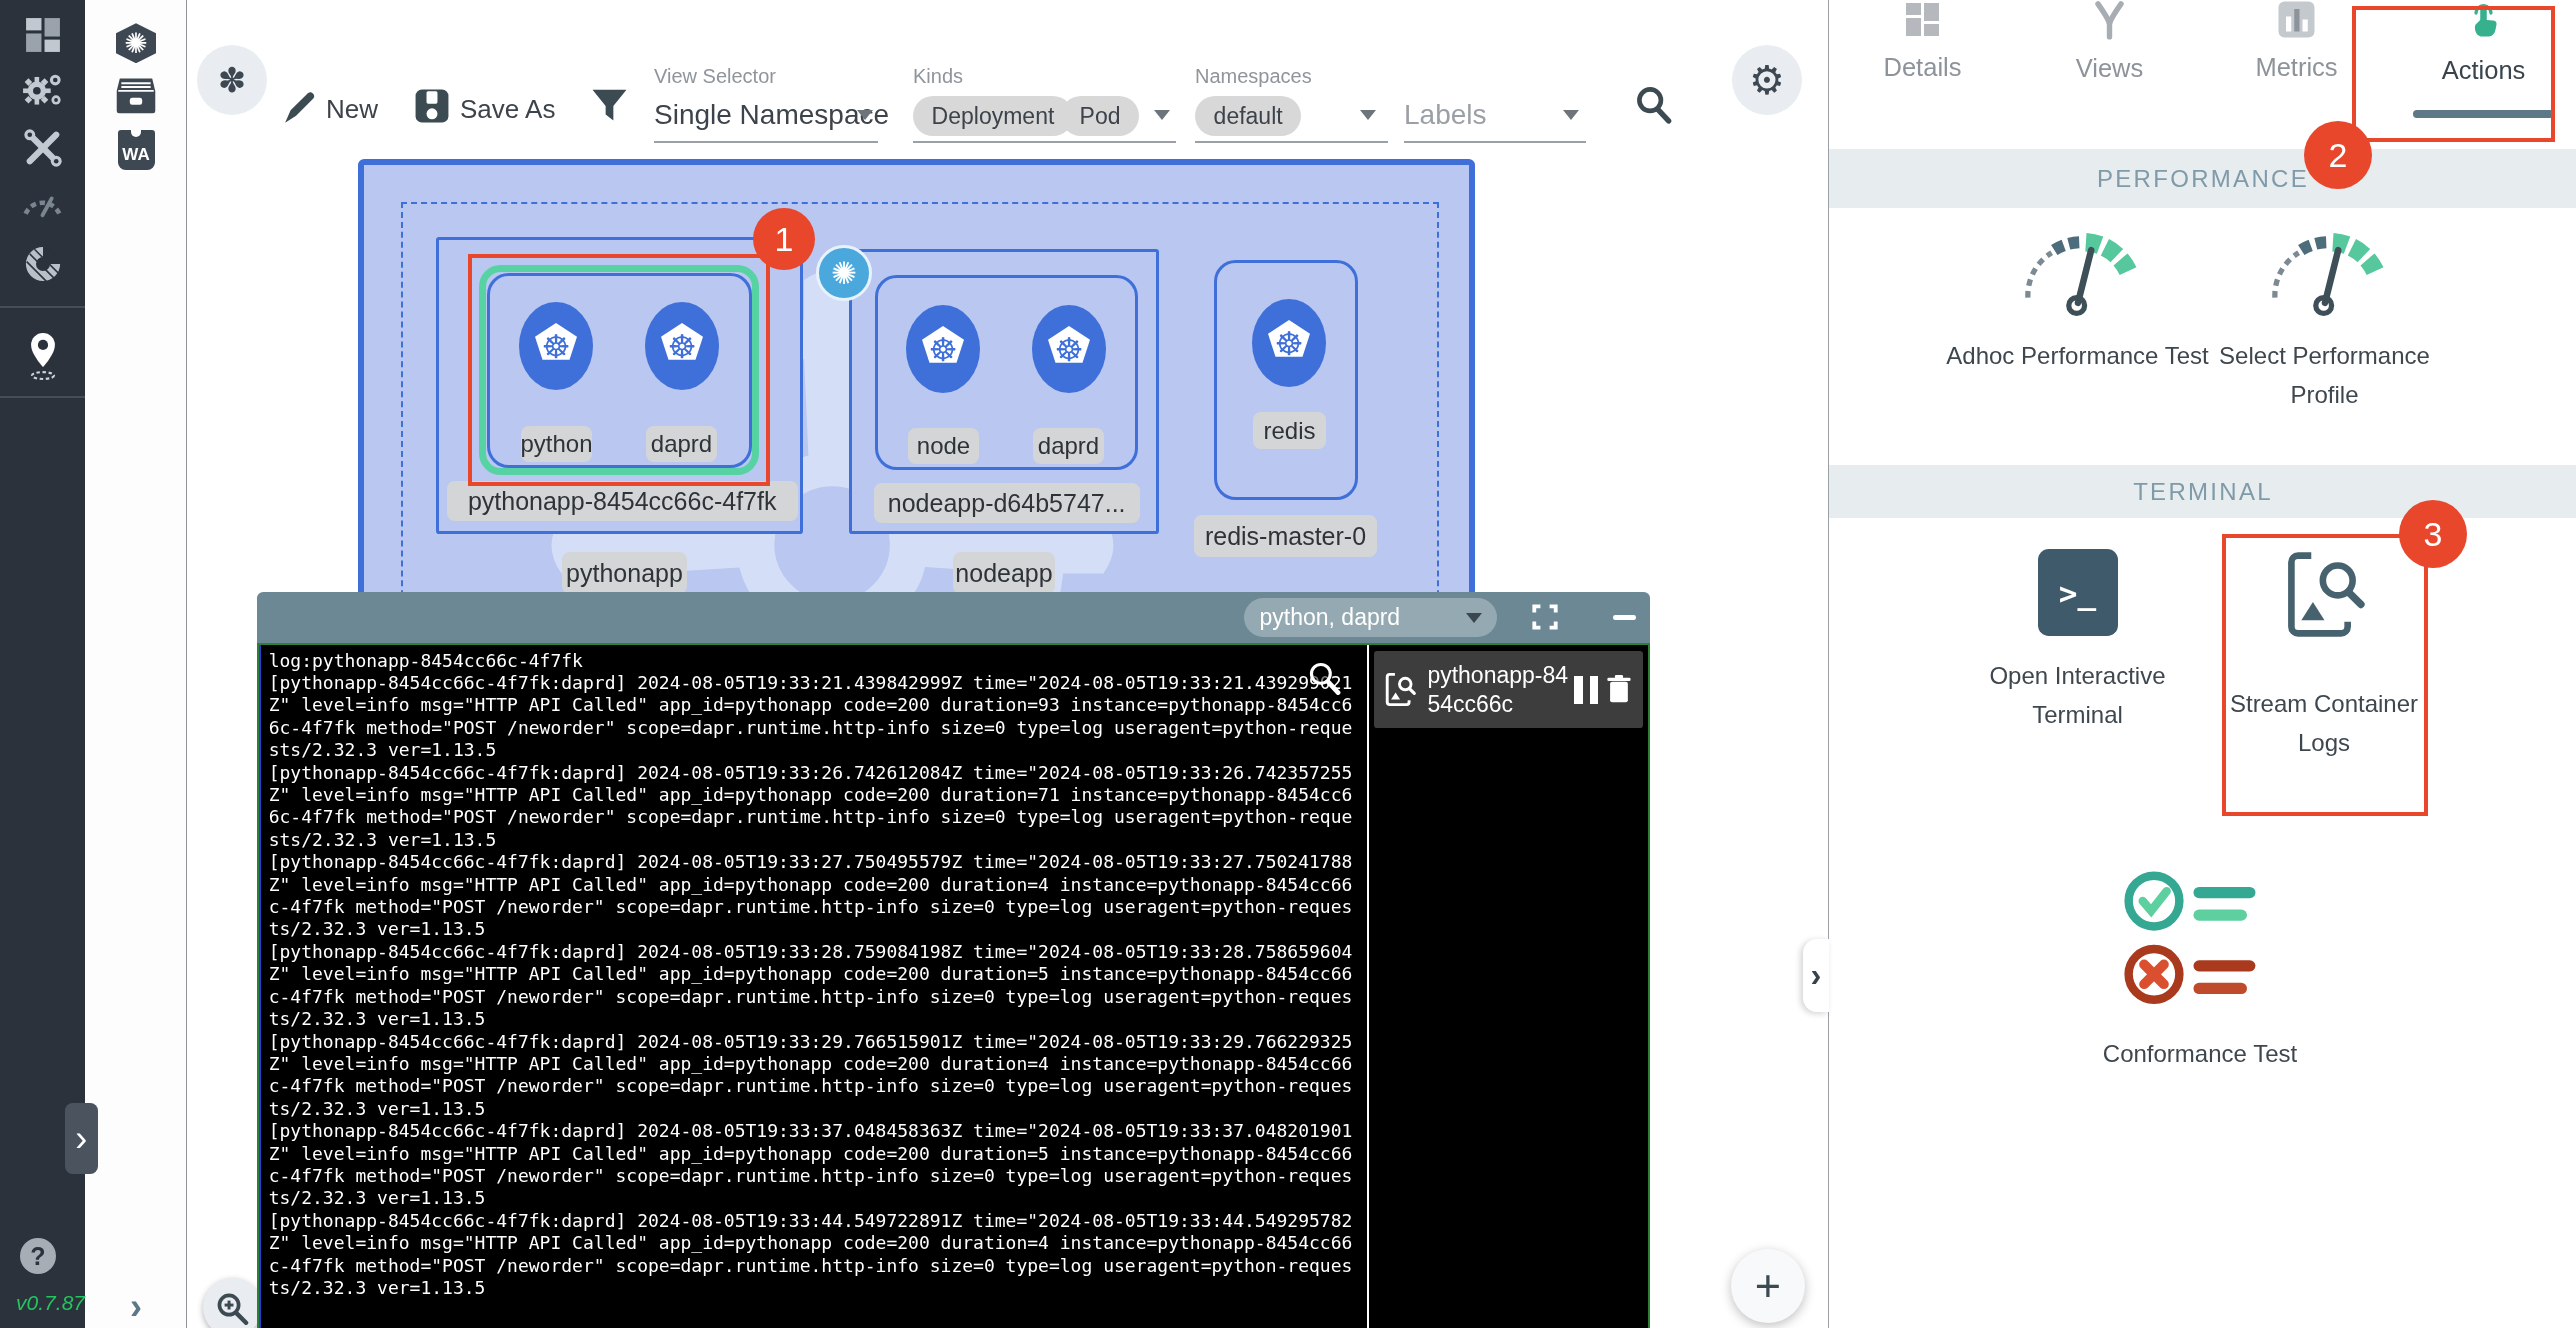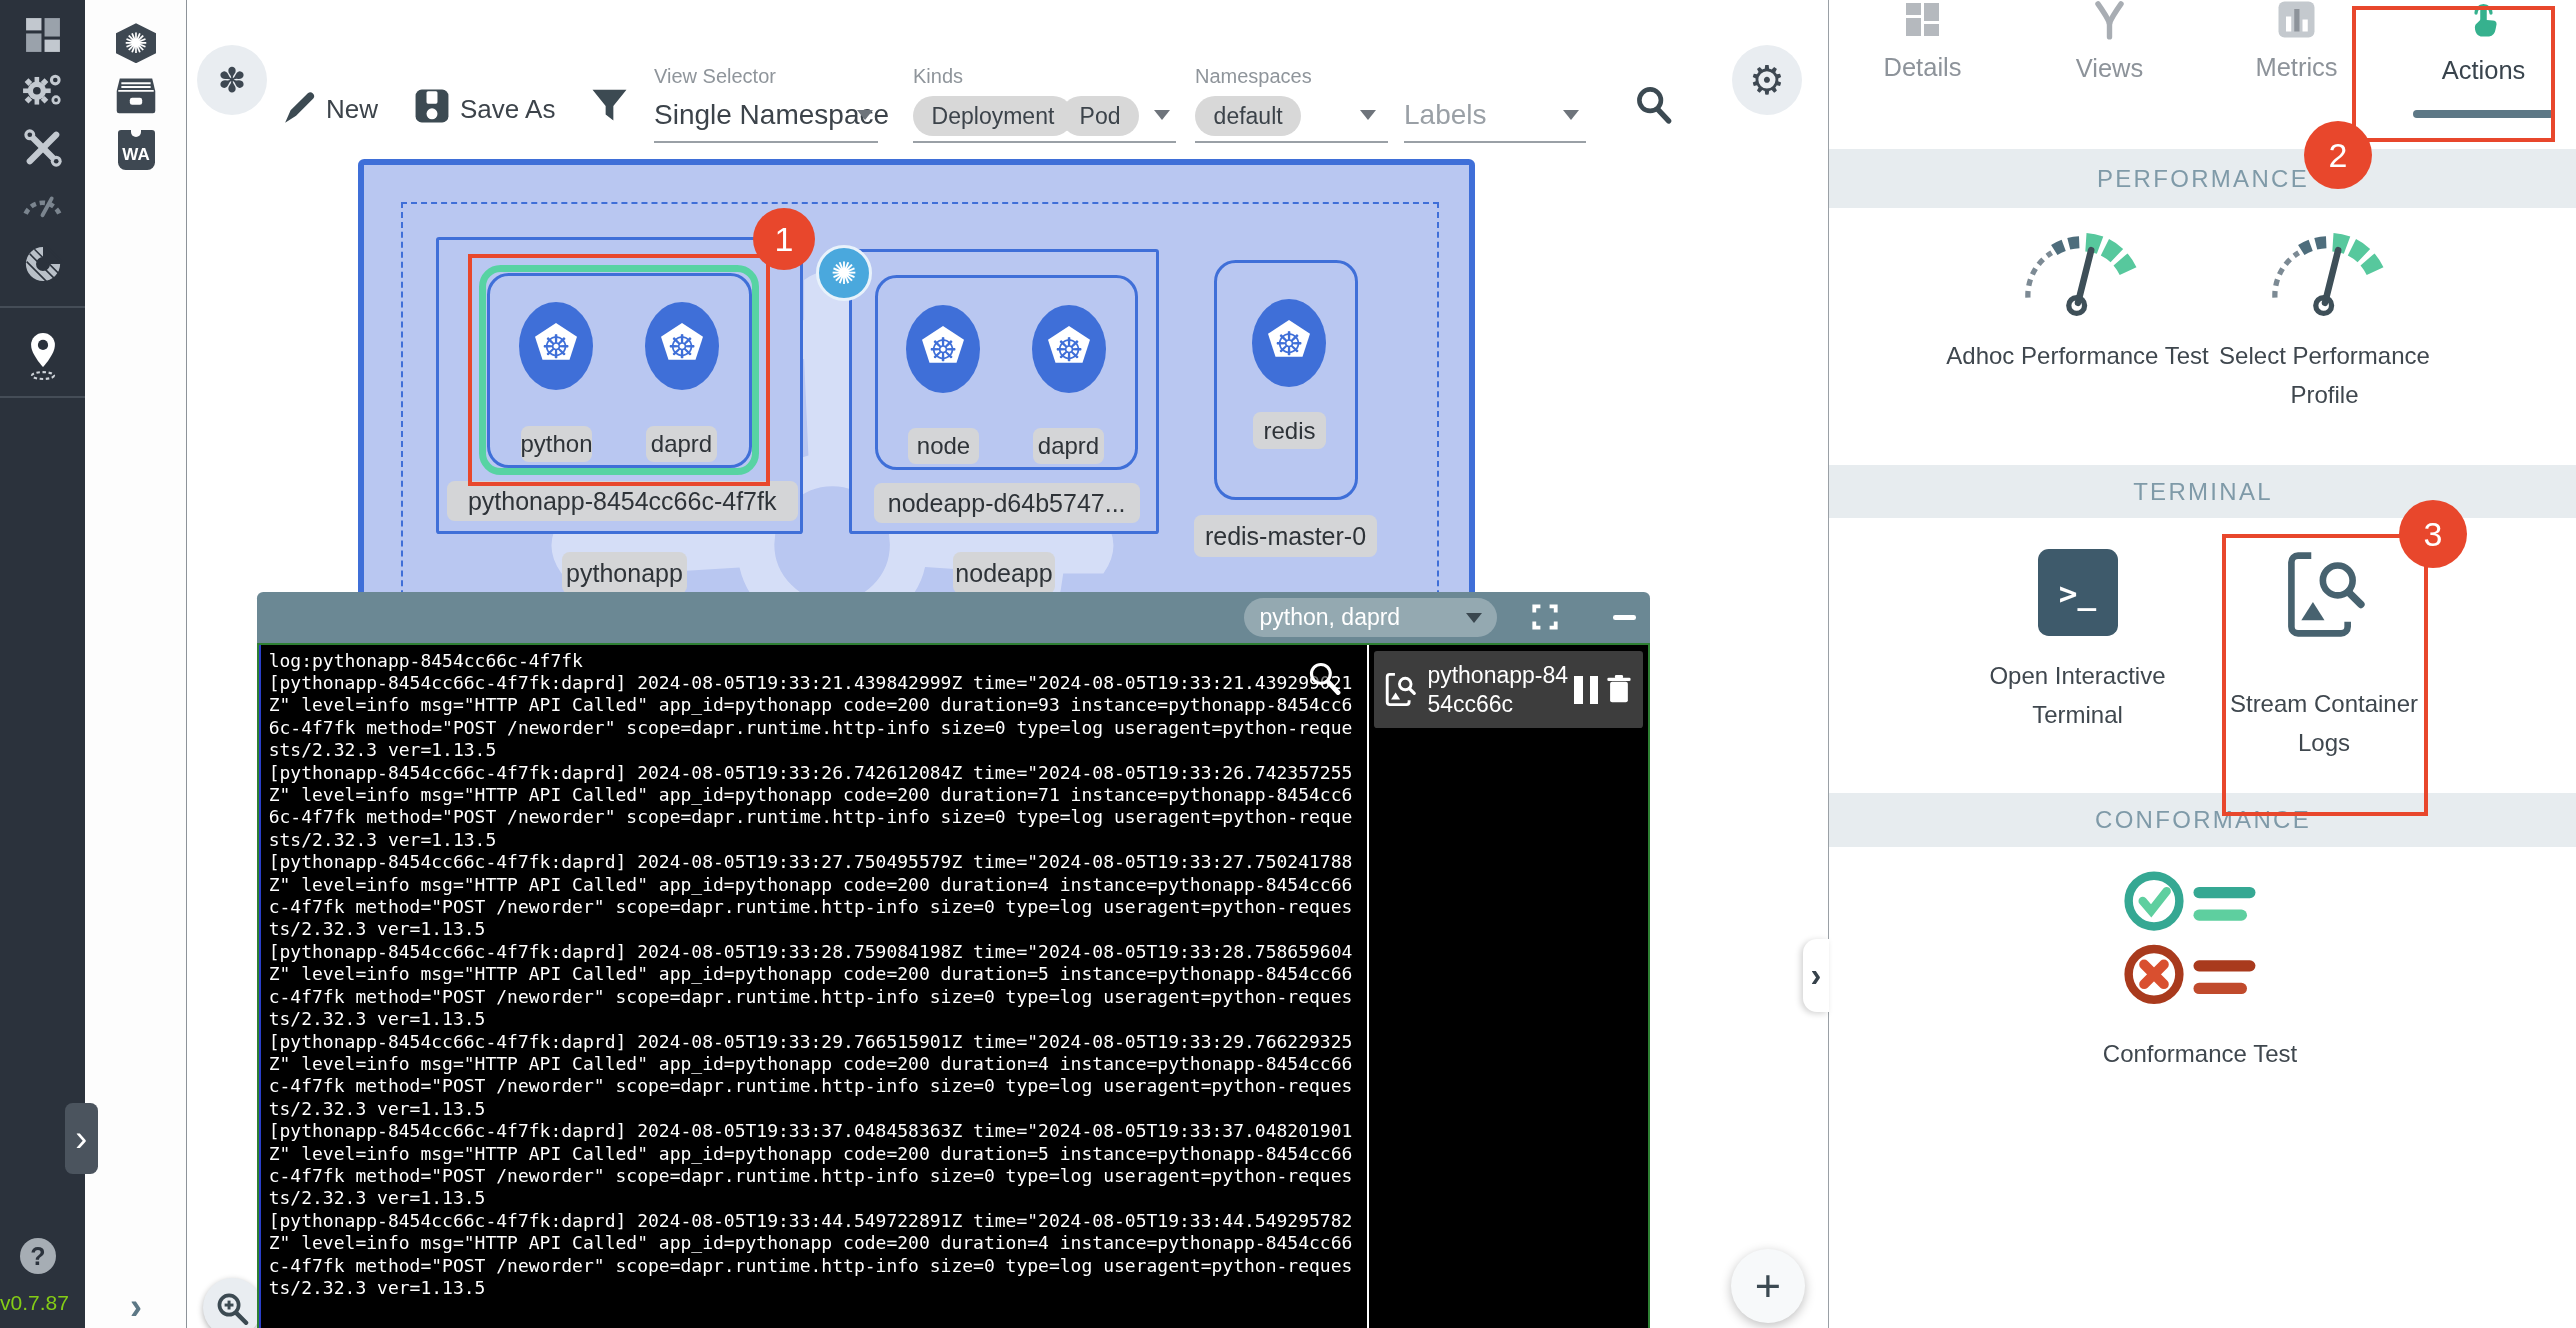--- a/index.html
+++ b/index.html
@@ -9,21 +9,21 @@
   .abs { position:absolute; }
 
   
   .sidebar { position:absolute; left:0; top:0; width:85px; height:1329px; background:#2b323c; z-index:30; }
   .sb-item { position:absolute; left:0; width:85px; height:54px; display:flex; align-items:center; justify-content:center; }
   .sb-divider { position:absolute; left:0; width:85px; height:1.5px; background:#454d57; }
   .sb-expand { position:absolute; left:65px; top:1103px; width:32.5px; height:71px; background:#4b545e; border-radius:7.7px;
                display:flex; align-items:center; justify-content:center; color:#fff; font-size:36px; z-index:31; }
   .sb-help { position:absolute; left:20px; top:1238px; width:36px; height:36px; border-radius:50%; background:#a6adb4;
              display:flex; align-items:center; justify-content:center; color:#2b323c; font-size:25px; font-weight:bold; }
-  .sb-version { position:absolute; left:0; top:1291px; width:85px; text-align:left; color:#84cc16; font-size:21px; }
+  .sb-version { position:absolute; left:0; top:1291px; width:85px; text-align:right; color:#22c55e; font-size:21px;font-style:italic; }
 
   
   .rail { position:absolute; left:85px; top:0; width:102px; height:1329px; background:#fdfdfd; border-right:1.5px solid #8d9399; z-index:25; }
   .rail-item { position:absolute; left:0; width:102px; display:flex; align-items:center; justify-content:center; }
   .dapr-hex { width:40px; height:40px; background:#3e4852; clip-path:polygon(50% 0%,100% 25%,100% 75%,50% 100%,0% 75%,0% 25%);
               display:flex; align-items:center; justify-content:center; color:#fff; font-size:28px; }
   .wa-badge { width:37px; height:40px; background:#3e4852; border-radius:3.1px 3.1px 7.7px 7.7px; position:relative;
               display:flex; align-items:flex-end; justify-content:center; color:#fff; font-weight:bold; font-size:17px; padding-bottom:4.6px; }
   .wa-notch { position:absolute; top:-0.8px; left:13px; width:10.8px; height:7.7px; background:#fdfdfd; border-radius:0 0 5.4px 5.4px; }
   .rail-chevron { color:#5d7886; font-size:36px; font-weight:bold; }
@@ -470,23 +470,20 @@
         <path d="M34 8 H18 a8 8 0 0 0 -8 8 v78 a8 8 0 0 0 8 8 h52 a8 8 0 0 0 8 -8 V88" fill="none" stroke="#47626f" stroke-width="8"></path>
         <path d="M22 86 L36 64 L50 86 Z" fill="#47626f"></path>
         <circle cx="66" cy="38" r="18" fill="none" stroke="#47626f" stroke-width="8"></circle>
         <line x1="79" y1="52" x2="94" y2="67" stroke="#47626f" stroke-width="9" stroke-linecap="round"></line>
       </svg>
       <span class="alabel">Stream Container Logs</span>
     </div>
     <div class="abs" style="left:393px; top:534px; width:206px; height:282px; border:4.6px solid #e8472c; z-index:39;"></div>
     <div class="abadge" style="left:570px; top:500px; width:68px; height:68px;">3</div>
 
-    <div class="band" style="top:793px; height:54px;">
-      <span>CONFORMANCE</span>
-    </div>
     <div class="action-item" style="left:216px; top:867px; width:310px;">
       <svg width="155" height="147" viewBox="0 0 110 104">
         <circle cx="22" cy="24" r="18" fill="none" stroke="#35a893" stroke-width="6"></circle>
         <path d="M14 24 l6 7 l11 -14" fill="none" stroke="#5ecf9f" stroke-width="6" stroke-linecap="round"></path>
         <rect x="50" y="14" width="44" height="8" rx="4" fill="#35a893"></rect>
         <rect x="50" y="30" width="38" height="8" rx="4" fill="#5ecf9f"></rect>
         <circle cx="22" cy="76" r="18" fill="none" stroke="#a93a1d" stroke-width="6"></circle>
         <path d="M15 69 l14 14 M29 69 l-14 14" stroke="#d94f2f" stroke-width="7" stroke-linecap="round"></path>
         <rect x="50" y="66" width="44" height="8" rx="4" fill="#a93a1d"></rect>
         <rect x="50" y="82" width="38" height="8" rx="4" fill="#c04a2c"></rect>

